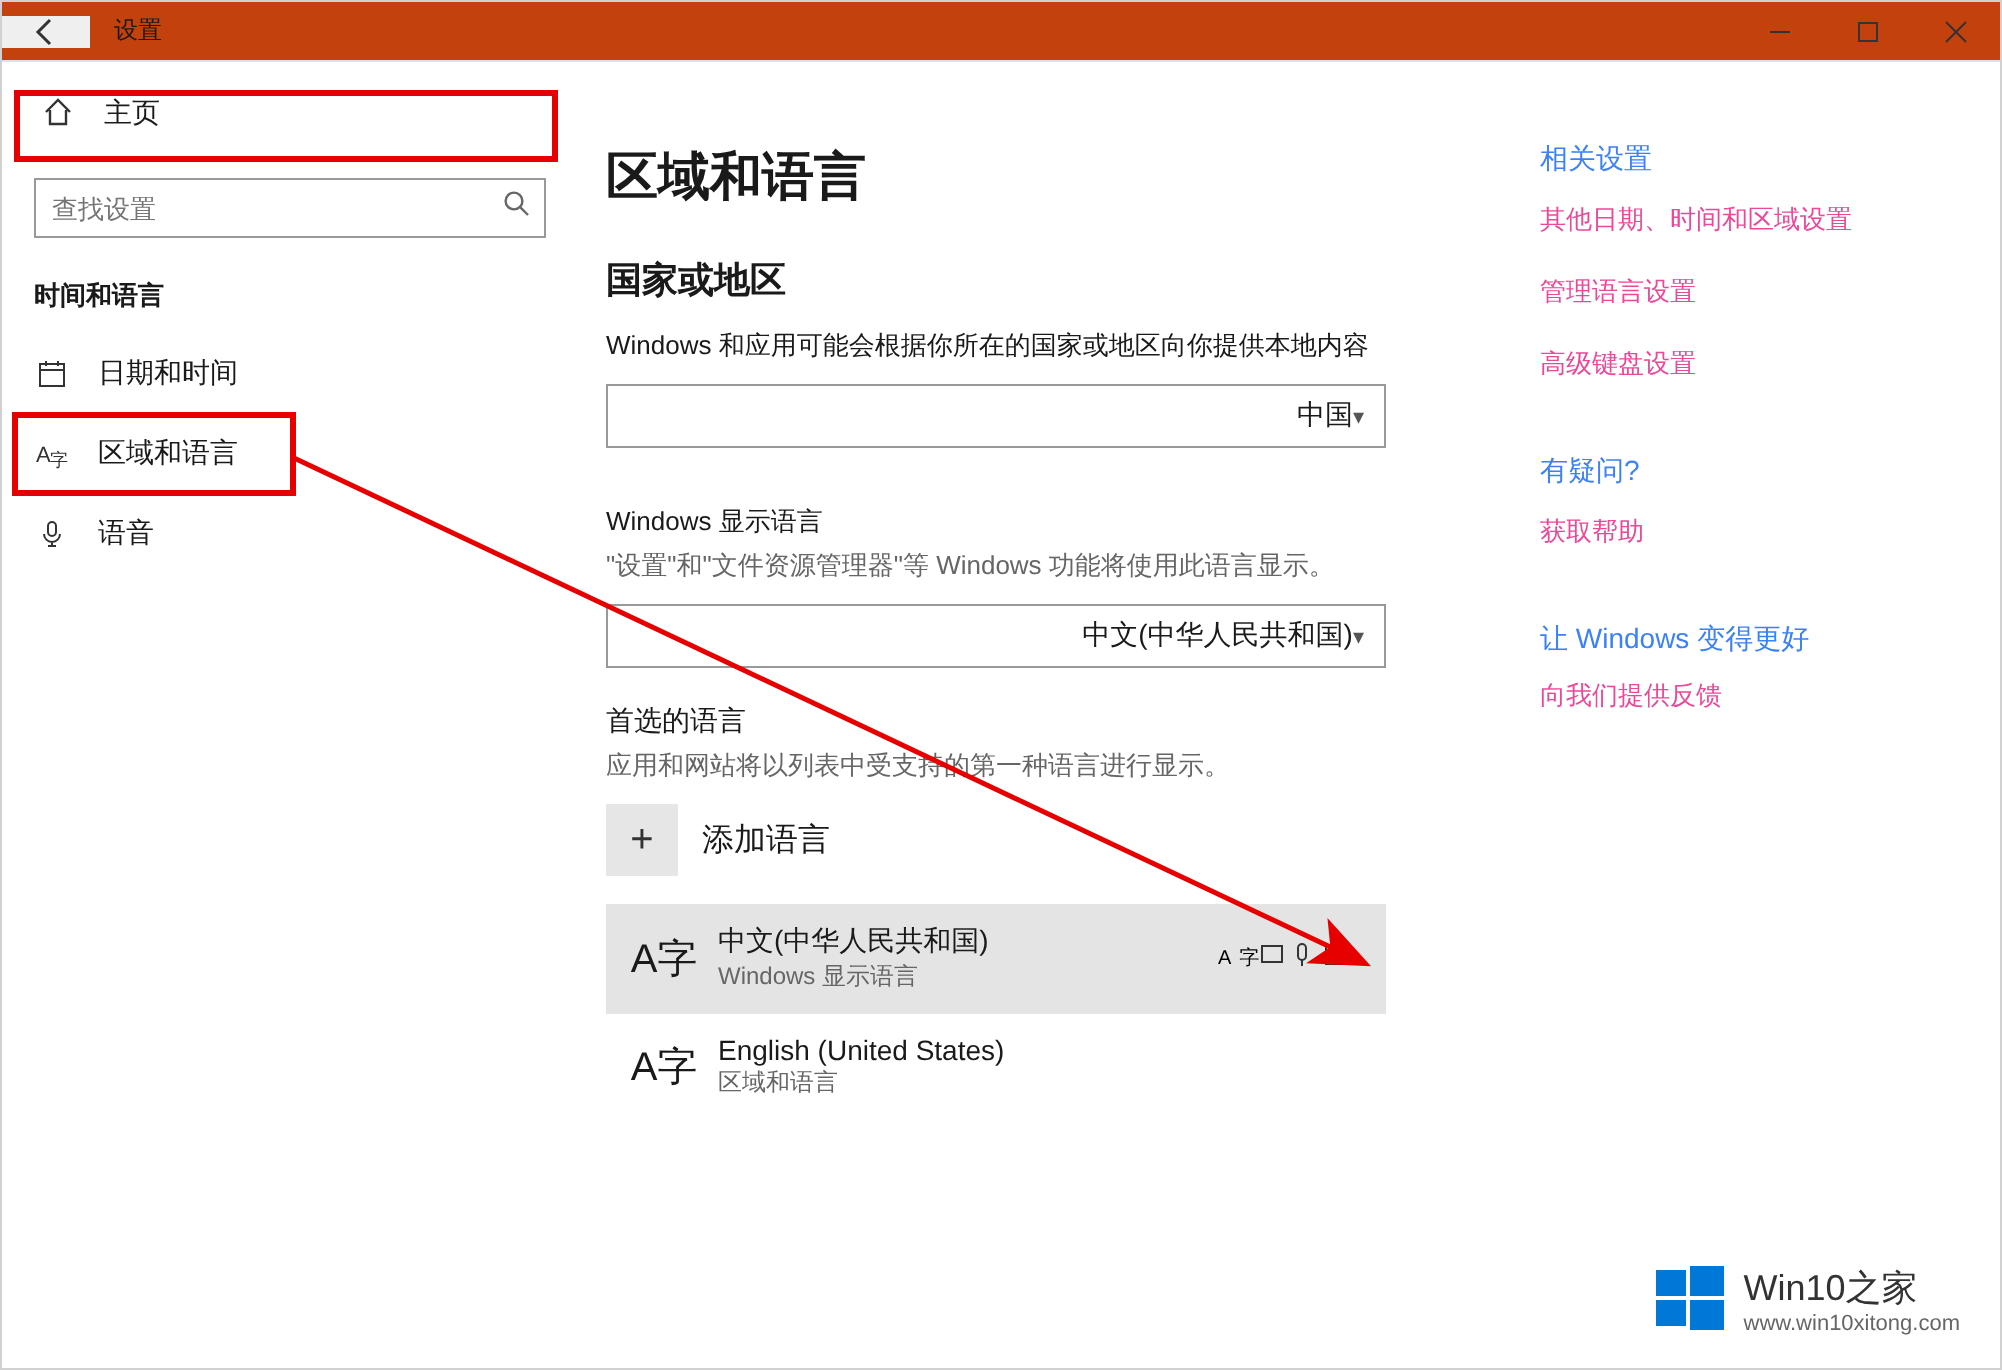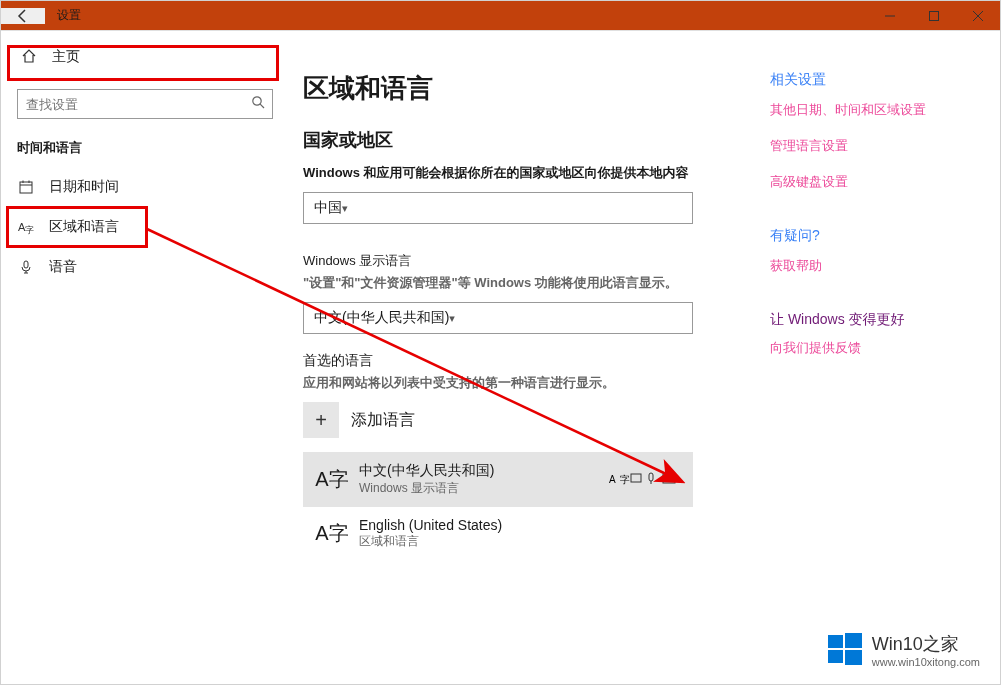--- a/index.html
+++ b/index.html
@@ -30,44 +30,44 @@
   .nav-item { display: flex; align-items: center; height: 40px; padding: 0 16px; font-size: 14px; }
   .nav-item .icon { width: 18px; margin-right: 14px; display: flex; justify-content: center; }
   .hl-red { outline: 3px solid #e60000; outline-offset: -2px; }
   .sidebar .hl-home { border: 3px solid #e60000; margin: 0 10px 0 6px; padding-left: 10px; }
 
   
   .main { flex: 1; padding: 40px 24px 0 14px; display: flex; min-width: 0; }
   .main-content { flex: 1; min-width: 0; max-width: 450px; }
   h1 { font-size: 26px; font-weight: 600; margin-bottom: 22px; }
   h2 { font-size: 18px; font-weight: 600; margin-bottom: 12px; margin-top: 10px; }
-  .desc { font-size: 13px; color: #1a1a1a; margin-bottom: 10px; font-weight: bold; }
+  .desc { font-size: 13px; color: #1a1a1a; margin-bottom: 10px; }
   .muted { color: #666; }
-  .select { width: 390px; height: 32px; border: 1px solid #999; display: flex; align-items: center; padding: 0 10px; font-size: 14px; margin-bottom: 28px; justify-content: flex-start; background: #fff; }
+  .select { width: 390px; height: 32px; border: 1px solid #999; display: flex; align-items: center; padding: 0 10px; font-size: 14px; margin-bottom: 28px; justify-content: flex-end; background: #fff; }
   .select .chev { font-size: 11px; color: #555; }
   .label13 { font-size: 13px; margin-bottom: 4px; }
   .sub-section-title { font-size: 14px; font-weight: 400; margin: 18px 0 4px 0; }
 
   .add-lang { display: flex; align-items: center; margin: 10px 0 14px 0; }
   .add-lang .plus { width: 36px; height: 36px; background: #e6e6e6; display: flex; align-items: center; justify-content: center; font-size: 20px; color: #333; margin-right: 12px; }
 
   .lang-row { display: flex; align-items: center; padding: 10px 12px 10px 12px; width: 390px; }
   .lang-row.selected { background: #e4e4e4; }
   .lang-row .glyph { width: 34px; font-size: 20px; margin-right: 10px; display:flex; align-items:center; justify-content:center; }
   .lang-row .lbls { flex: 1; }
   .lang-row .lbls .t1 { font-size: 14px; }
   .lang-row .lbls .t2 { font-size: 12px; color: #666; }
   .lang-row .mini-icons { font-size: 11px; color: #333; letter-spacing: 4px; }
 
   
   .right-col { width: 230px; padding-left: 24px; }
   .right-col h3 { font-size: 14px; font-weight: 400; color: #3b82f6; margin-bottom: 12px; margin-top: 0; }
   .right-col .link { display: block; font-size: 13px; color: #ec4899; margin-bottom: 18px; cursor: pointer; }
   .right-col .block { margin-bottom: 36px; }
-  .right-col .plain { font-size: 14px; color: #701a75; margin-bottom: 10px; }
+  .right-col .plain { font-size: 14px; color: #3b82f6; margin-bottom: 10px; }
 
   
   .branding { position: absolute; right: 20px; bottom: 16px; display: flex; align-items: center; color: #333; }
   .branding .logo { display: inline-flex; margin-right: 10px; }
   .branding .txt .t1 { font-size: 18px; font-weight: 400; }
   .branding .txt .t2 { font-size: 11px; color: #666; }
 
   
   .arrow-overlay { position: absolute; left: 0; top: 0; width: 1001px; height: 685px; pointer-events: none; }
 </style>

